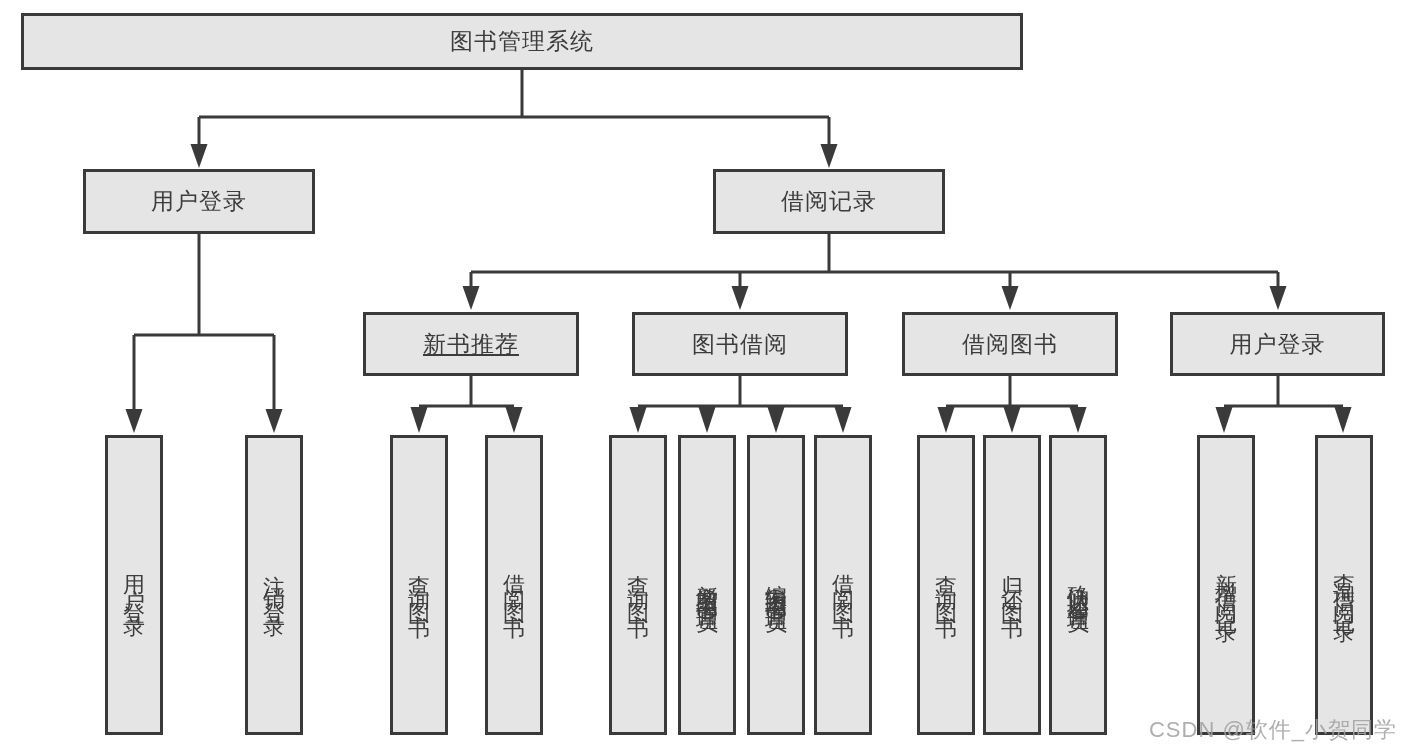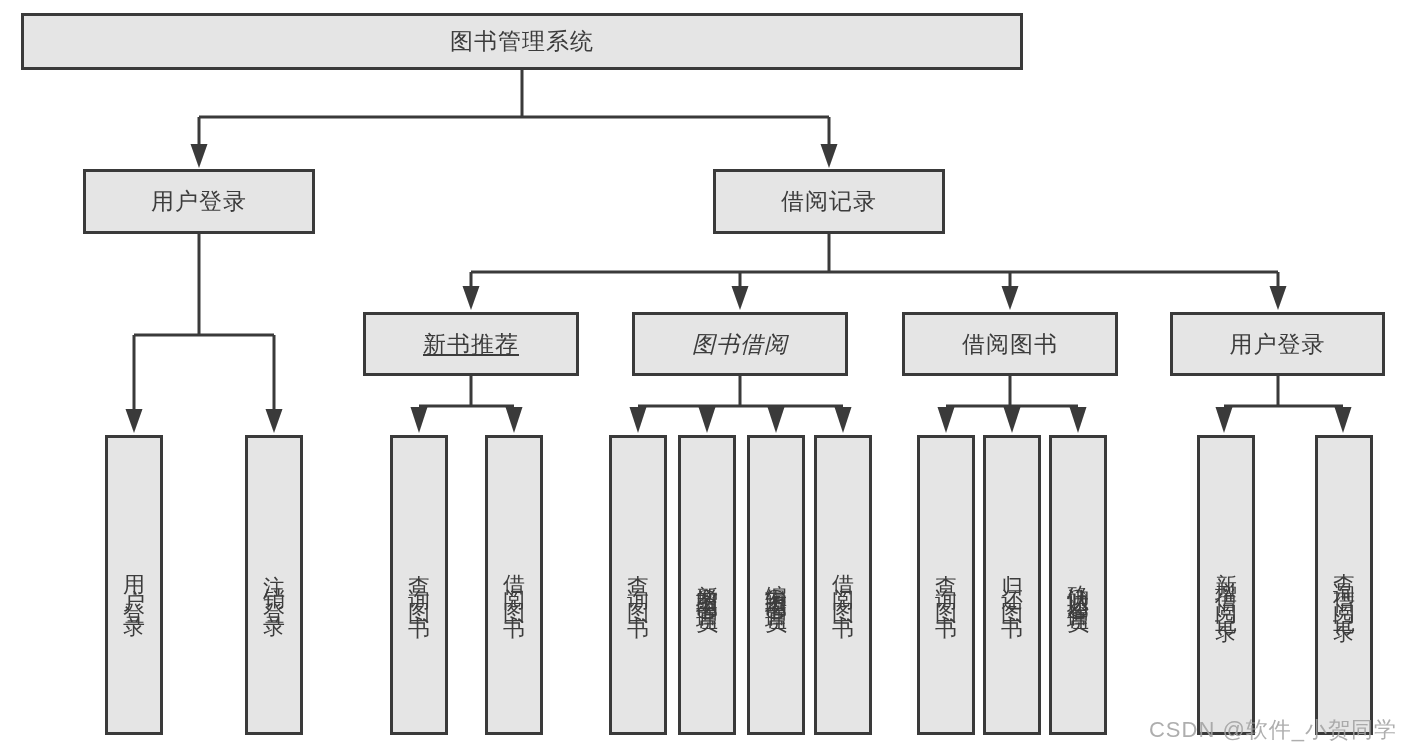--- a/index.html
+++ b/index.html
@@ -100,21 +100,21 @@
       <polygon points="1343,433 1334.5,407 1351.5,407" fill="#3a3a3a" stroke="none"></polygon>
     </g>
   </svg>
 
   <div class="node" style="left:21px;top:13px;width:1002px;height:57px;">图书管理系统</div>
 
   <div class="node" style="left:83px;top:169px;width:232px;height:65px;">用户登录</div>
   <div class="node" style="left:713px;top:169px;width:232px;height:65px;">借阅记录</div>
 
   <div class="node" style="left:363px;top:312px;width:216px;height:64px;text-decoration:underline;">新书推荐</div>
-  <div class="node" style="left:632px;top:312px;width:216px;height:64px;font-style:italic;">图书借阅</div>
+  <div class="node" style="left:632px;top:312px;width:216px;height:64px;">图书借阅</div>
   <div class="node" style="left:902px;top:312px;width:216px;height:64px;">借阅图书</div>
   <div class="node" style="left:1170px;top:312px;width:215px;height:64px;">用户登录</div>
 
   <div class="node vert v4" style="left:105px;top:435px;width:58px;height:300px;">用户登录</div>
   <div class="node vert v4" style="left:245px;top:435px;width:58px;height:300px;">注销登录</div>
 
   <div class="node vert v4" style="left:390px;top:435px;width:58px;height:300px;">查询图书</div>
   <div class="node vert v4" style="left:485px;top:435px;width:58px;height:300px;">借阅图书</div>
 
   <div class="node vert v4" style="left:609px;top:435px;width:58px;height:300px;">查询图书</div>

